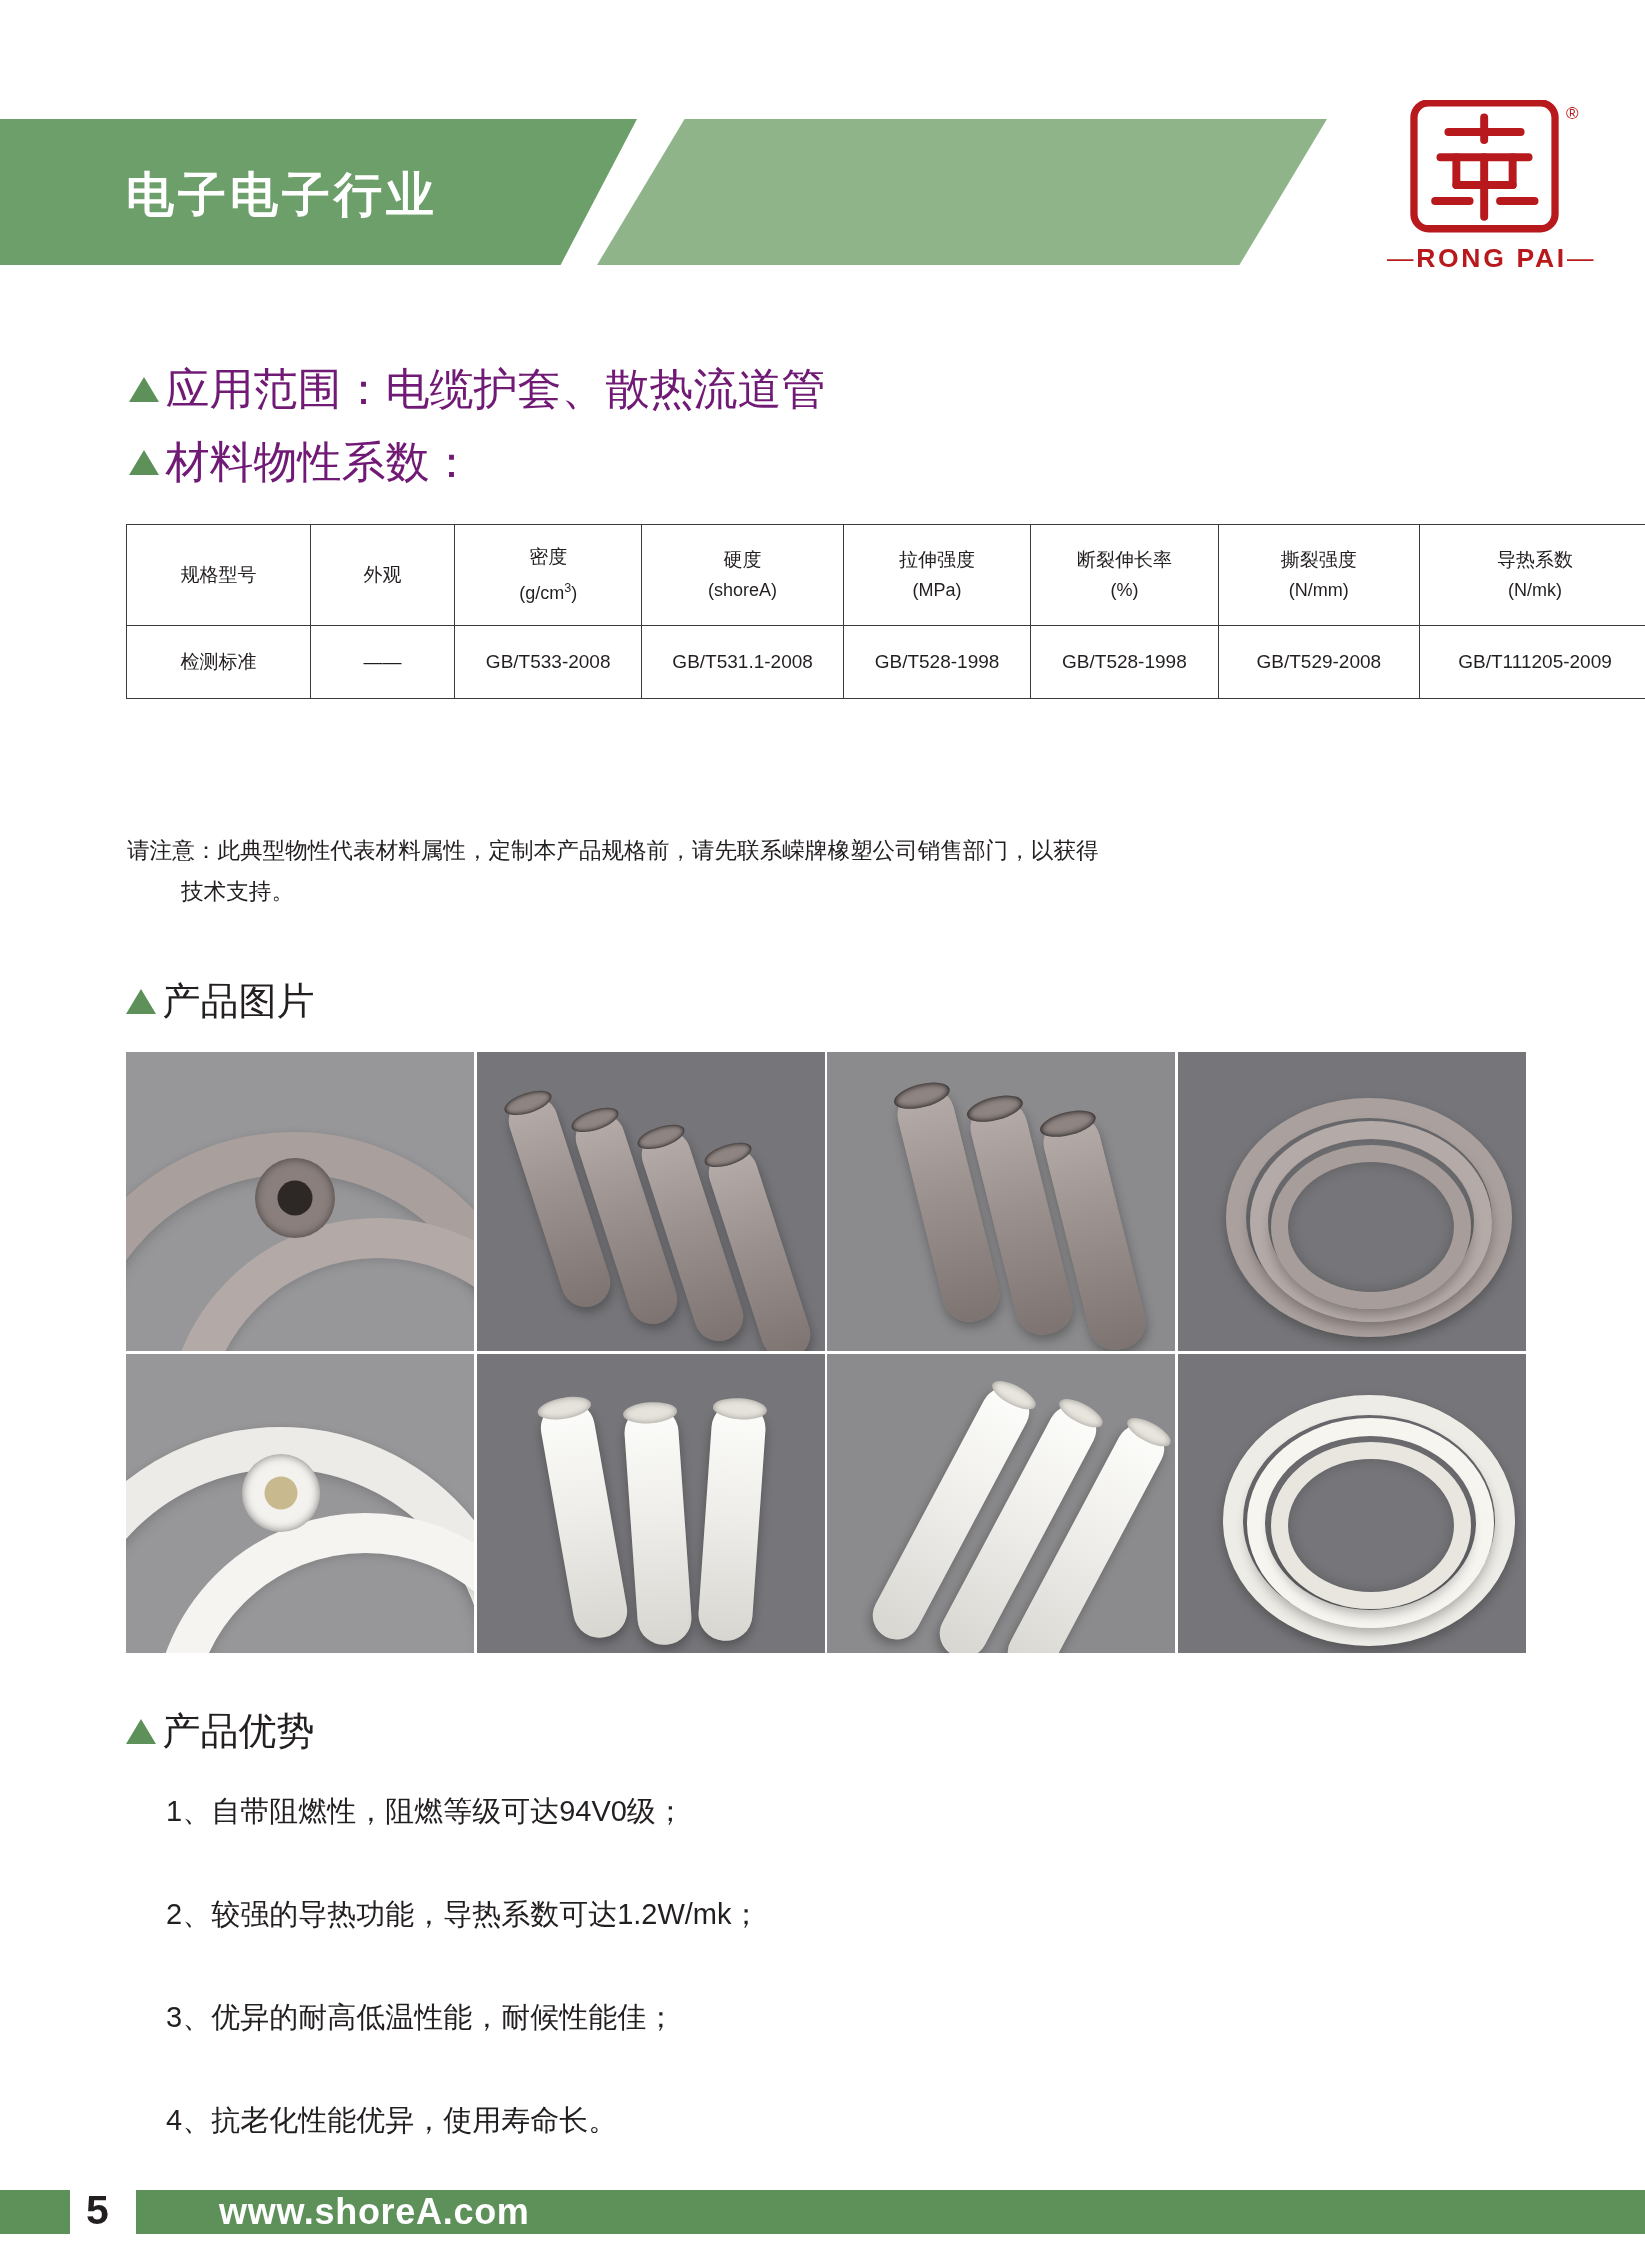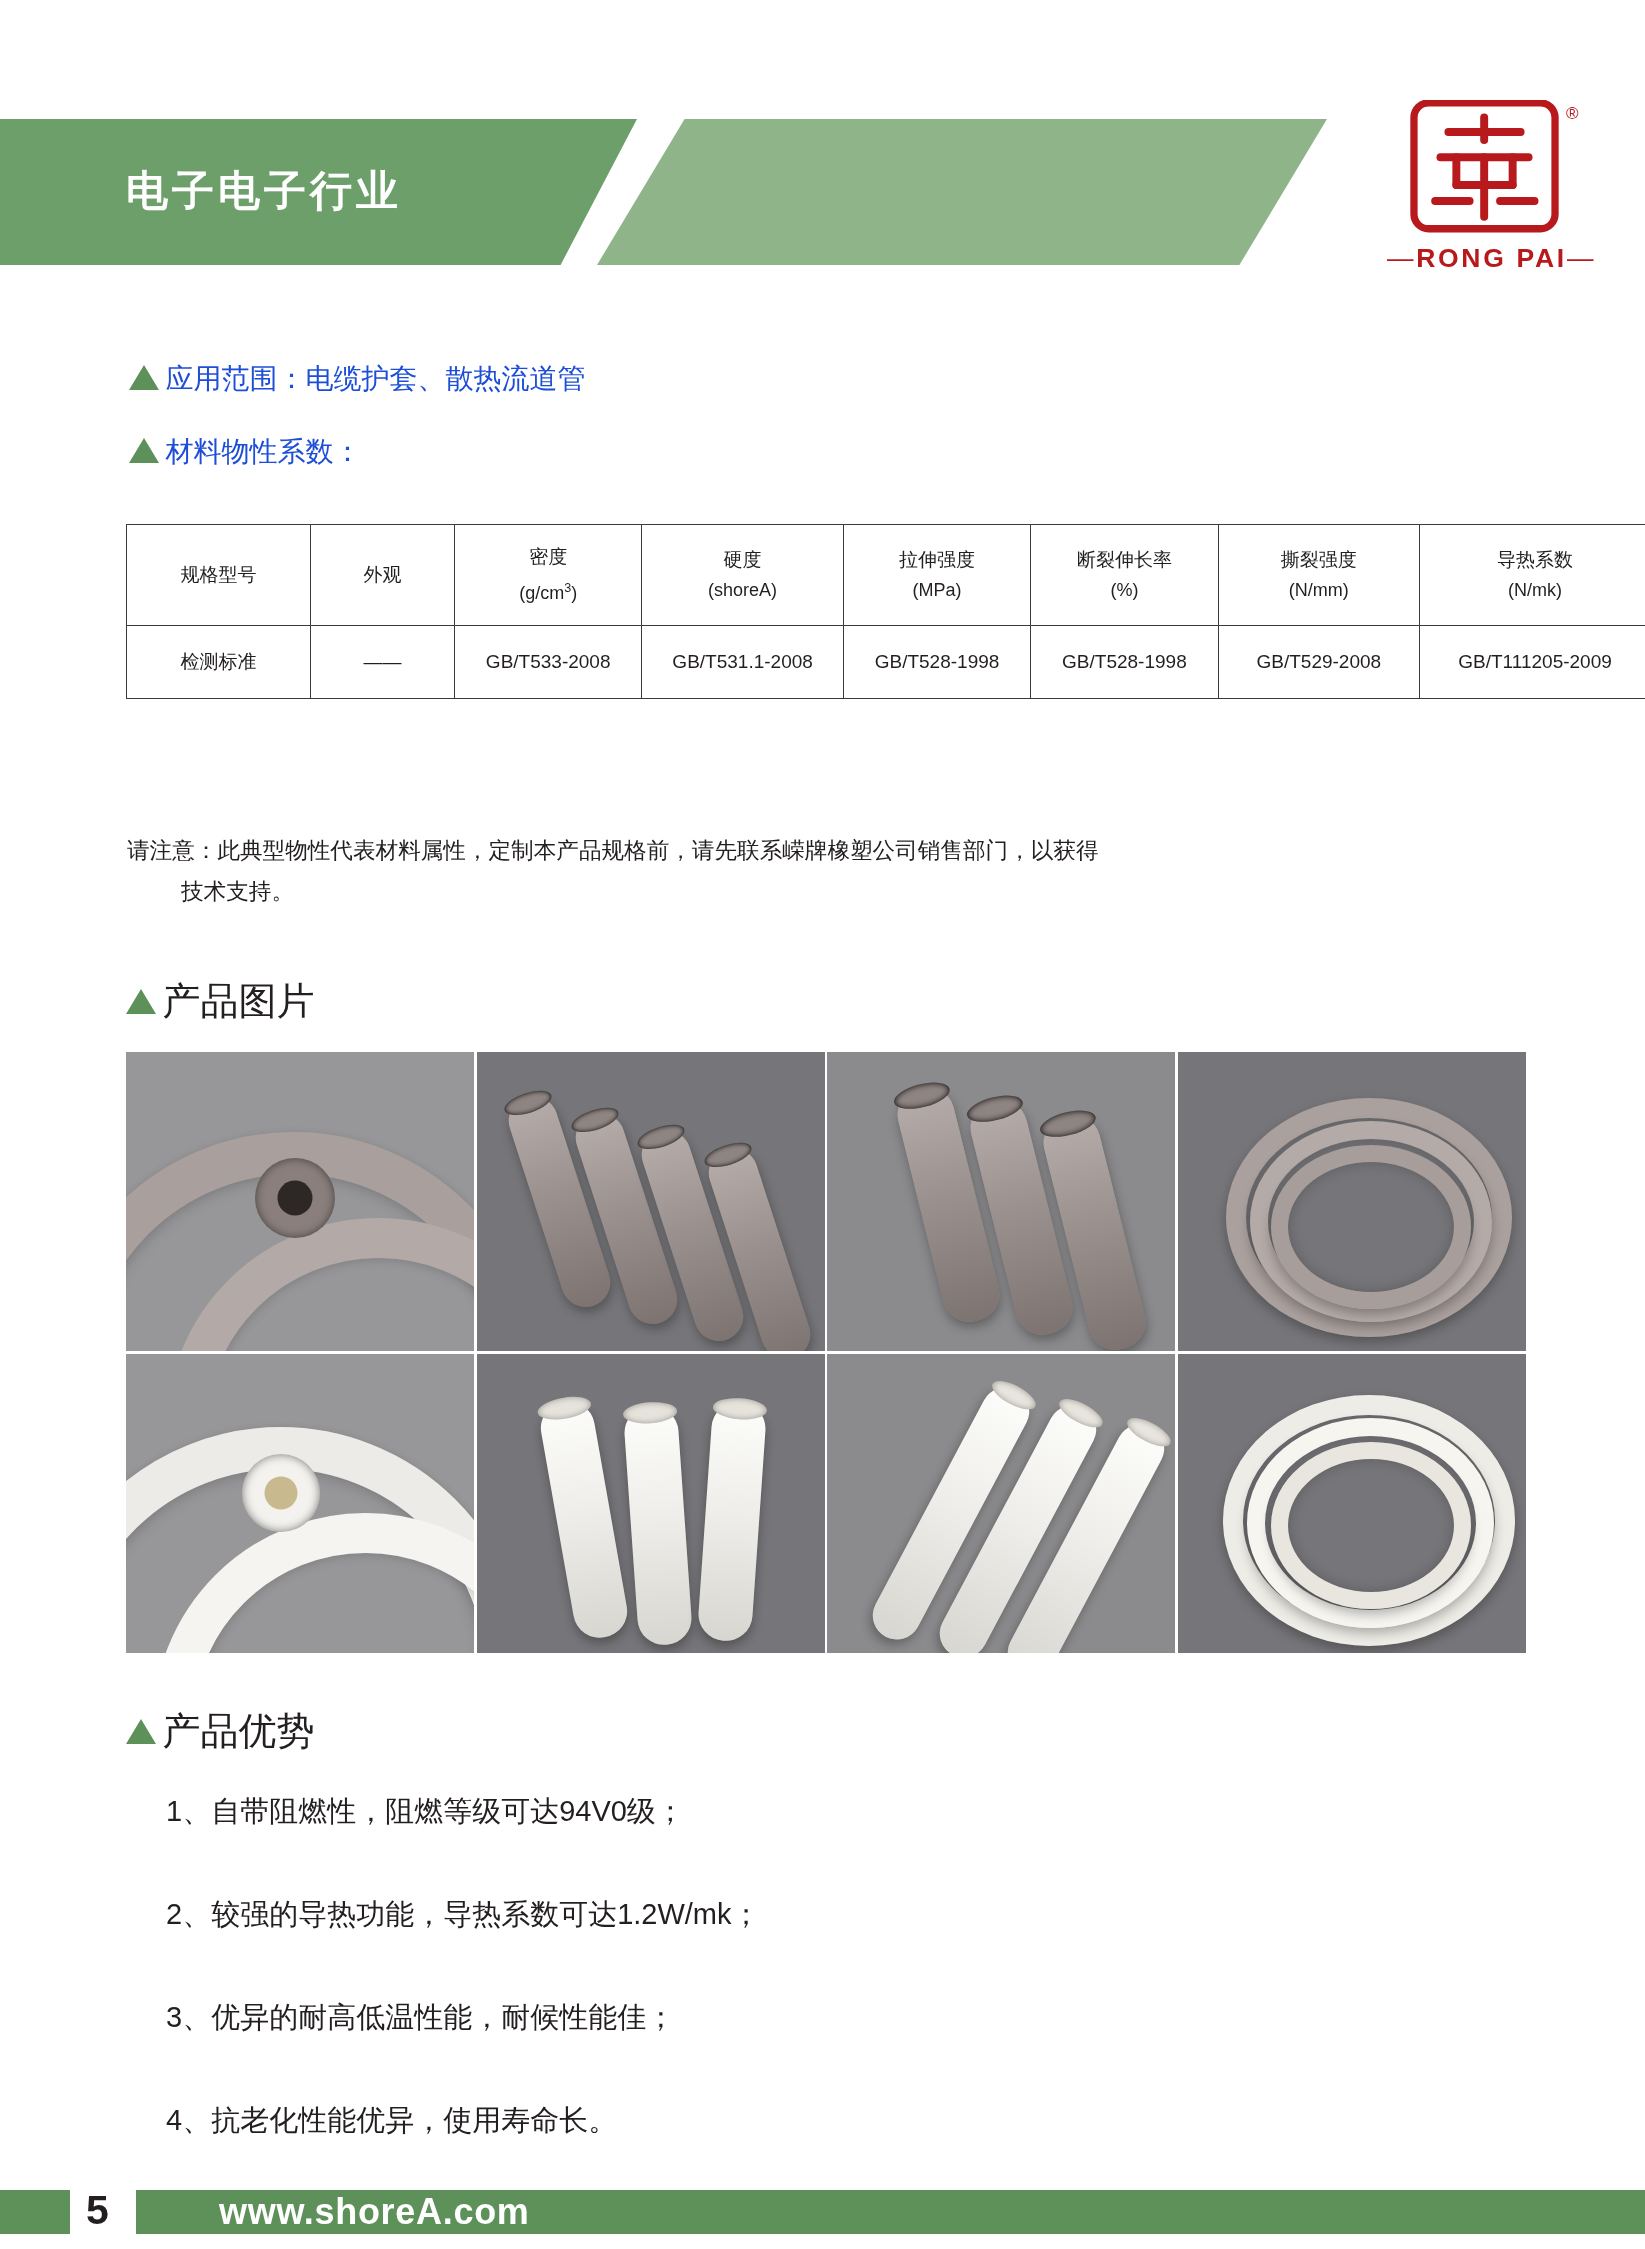--- a/index.html
+++ b/index.html
@@ -39,21 +39,21 @@
     left: 597px;
     width: 730px;
     height: 146px;
     background: #8fb48a;
     clip-path: polygon(12% 0, 100% 0, 88% 100%, 0 100%);
   }
   .hdr-title-1 {
     position: absolute;
     top: 163px;
     left: 126px;
-    font-size: 42px;
+    font-size: 48px;
     font-weight: bold;
     color: #ffffff;
     letter-spacing: 4px;
     white-space: nowrap;
   }
   .hdr-title-2 {
     position: absolute;
     top: 167px;
     left: 760px;
     font-size: 42px;
@@ -107,22 +107,22 @@
     border-left: 15.3px solid transparent;
     border-right: 15.3px solid transparent;
     border-bottom: 25px solid #5d9159;
     vertical-align: middle;
     margin-right: 6.6px;
     position: relative;
     top: -2.7px;
   }
   .sec-line {
     position: absolute;
-    font-size: 28px;
-    color: #1d4ed8;
+    font-size: 44px;
+    color: #701a75;
     white-space: nowrap;
   }
   .sec-h {
     position: absolute;
     font-size: 38px;
     color: #231f20;
     white-space: nowrap;
   }
 
   #app-scope { top: 360px; left: 129px; }

